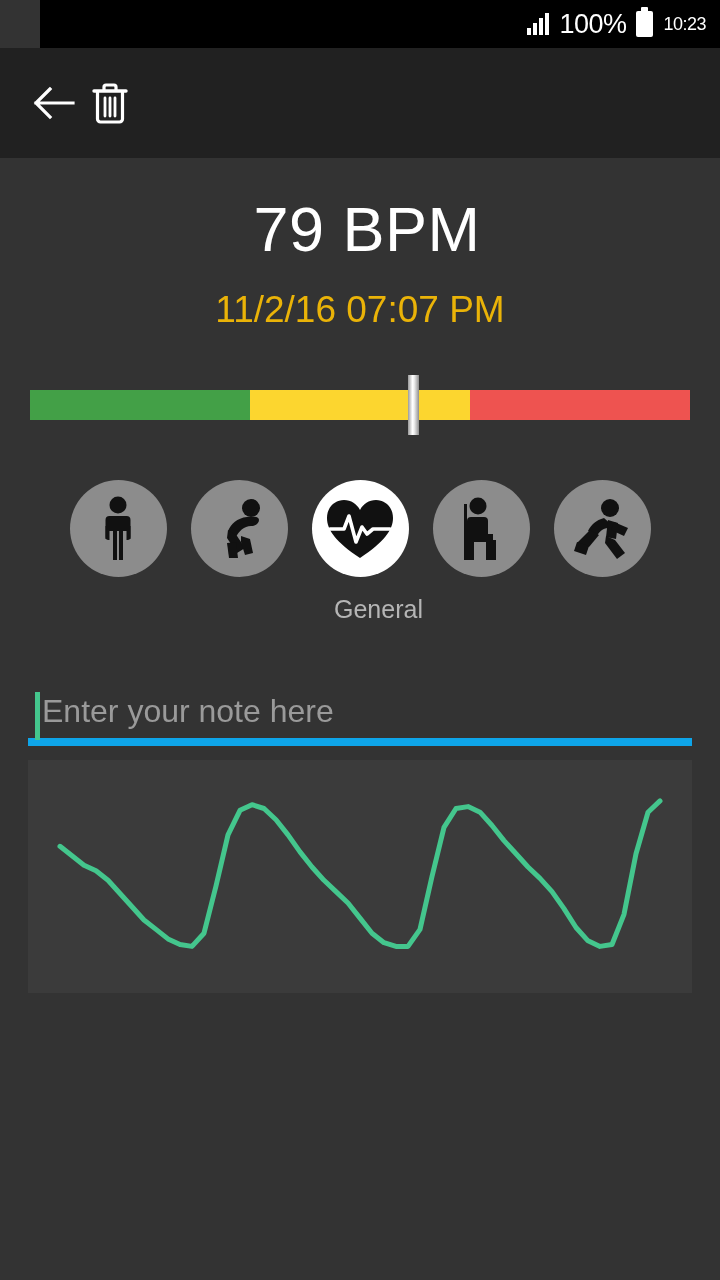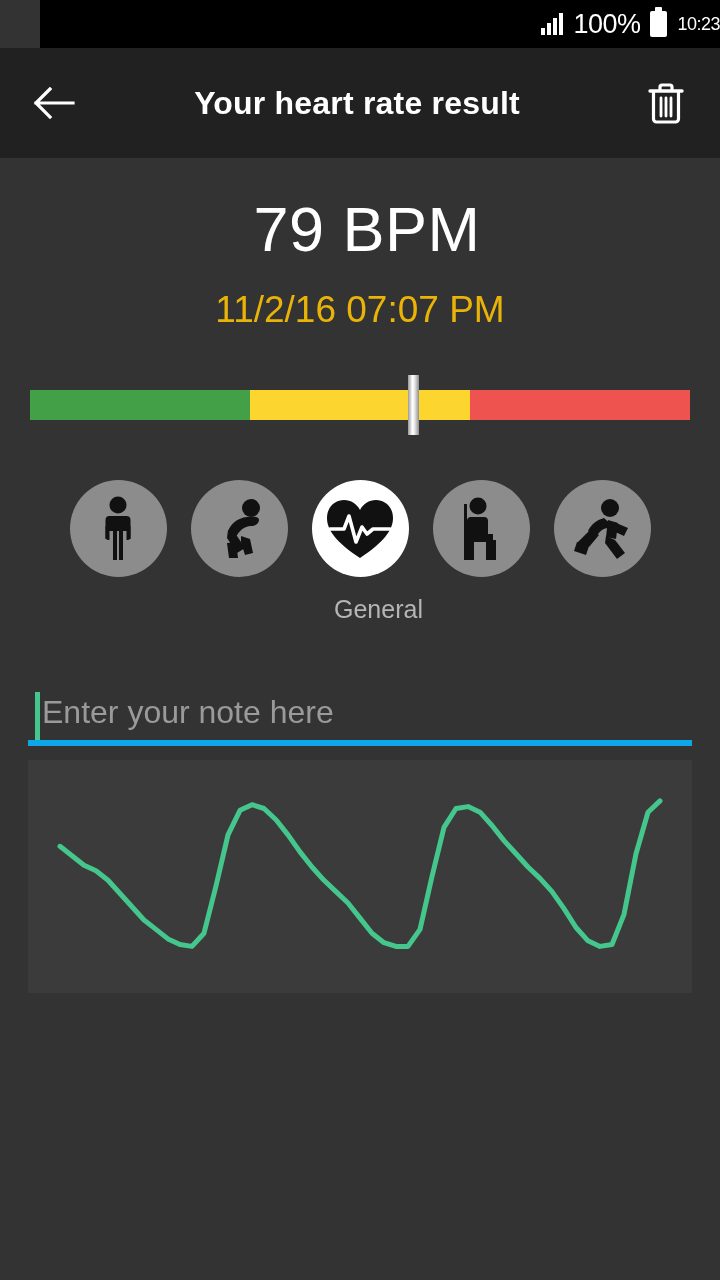--- a/index.html
+++ b/index.html
@@ -16,20 +16,21 @@
     -webkit-font-smoothing: antialiased;
   }
 
   
   .status-bar {
     height: 48px;
     background: #000000;
     display: flex;
     align-items: center;
     justify-content: flex-end;
+    padding-right: 14px;
     box-sizing: border-box;
     margin-left: 40px;
   }
   .status-right {
     display: flex;
     align-items: center;
     gap: 10px;
   }
   .signal-icon {
     display: flex;
@@ -190,21 +191,21 @@
   .note-wrap {
     margin: 62px 28px 0 28px;
     position: relative;
     height: 64px;
   }
   .note-input {
     width: 100%;
     height: 62px;
     background: transparent;
     border: none;
-    border-bottom: 6px solid #0ea5e9;
+    border-bottom: 8px solid #0ea5e9;
     outline: none;
     color: #e0e0e0;
     font-size: 32px;
     font-family: "Liberation Sans", sans-serif;
     padding: 0 0 0 14px;
     box-sizing: border-box;
   }
   .note-input::placeholder {
     color: #9a9a9a;
     opacity: 1;
@@ -248,21 +249,20 @@
     <span class="status-time">10:23</span>
   </div>
 </div>
 
 <div class="app-bar">
   <div class="back-btn">
     <svg width="42" height="34" viewBox="0 0 42 34">
       <path d="M3 17 L40 17 M3 17 L17 3 M3 17 L17 31" stroke="#ffffff" stroke-width="3.2" fill="none" stroke-linecap="square"></path>
     </svg>
   </div>
-  <div class="app-title">Your heart rate result</div>
   <div class="delete-btn">
     <svg width="40" height="44" viewBox="0 0 40 44">
       <path d="M4 10 H36" stroke="#ffffff" stroke-width="3.4" fill="none" stroke-linecap="round"></path>
       <path d="M14 10 V6 a2 2 0 0 1 2-2 h8 a2 2 0 0 1 2 2 v4" stroke="#ffffff" stroke-width="3.2" fill="none"></path>
       <path d="M7.5 11 V38 a3 3 0 0 0 3 3 h19 a3 3 0 0 0 3-3 V11" stroke="#ffffff" stroke-width="3.2" fill="none"></path>
       <path d="M15 17 V35 M20 17 V35 M25 17 V35" stroke="#ffffff" stroke-width="2.8" fill="none" stroke-linecap="round"></path>
     </svg>
   </div>
 </div>
 

